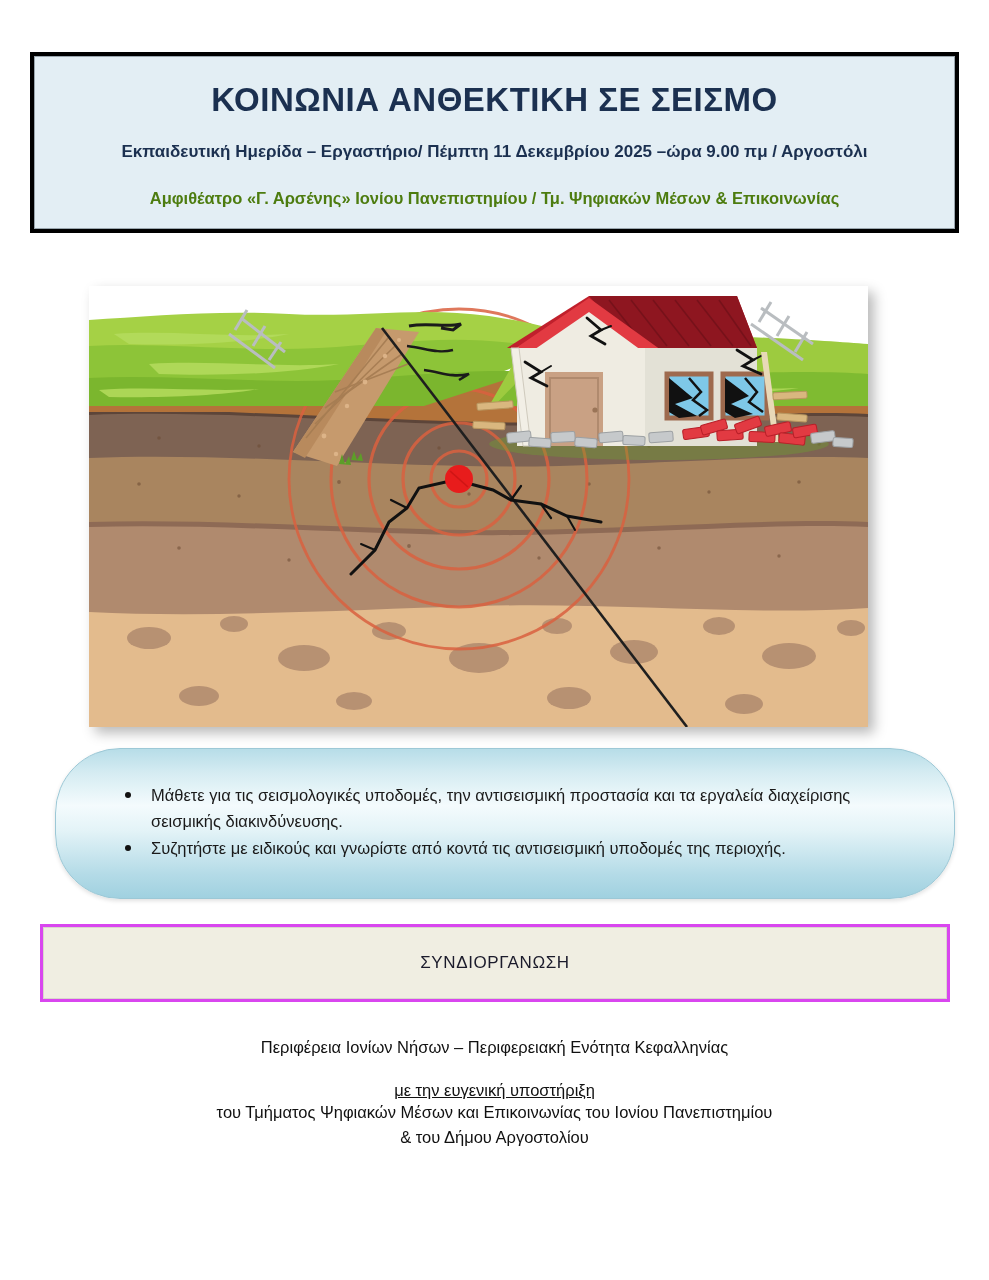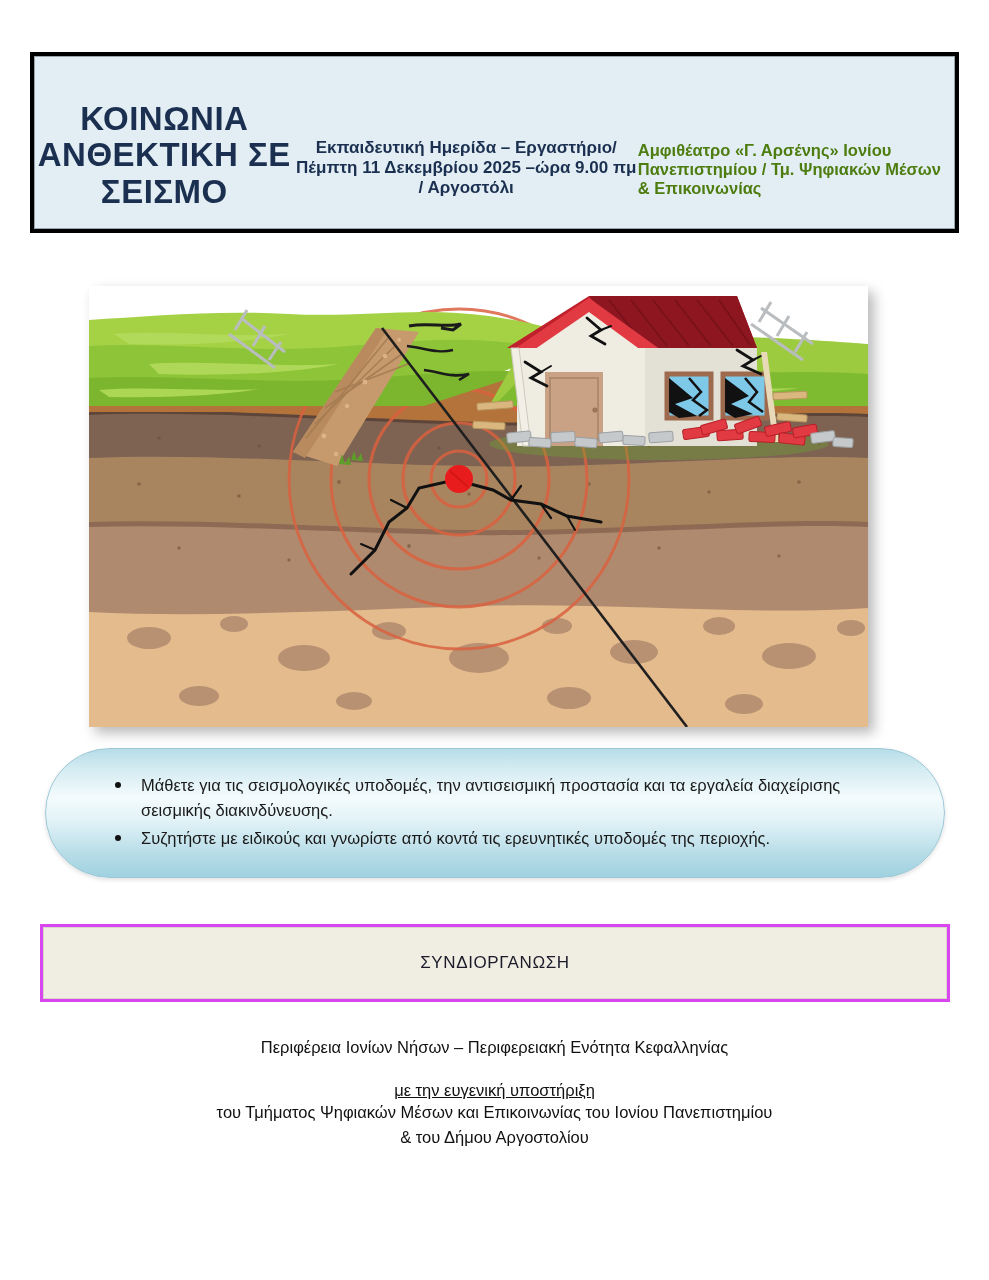--- a/index.html
+++ b/index.html
@@ -21,21 +21,21 @@
     position: absolute;
     left: 30px;
     top: 52px;
     width: 929px;
     height: 181px;
     box-sizing: border-box;
     background: #e3eef4;
     border: 4px solid #000000;
     box-shadow: inset 0 0 0 1px #9aa6ae;
     display: flex;
-    flex-direction: row;
+    flex-direction: column;
     align-items: center;
     justify-content: flex-start;
     padding-top: 26px;
   }
   .title-main {
     font-size: 33px;
     font-weight: bold;
     color: #1b3050;
     letter-spacing: 0.5px;
     line-height: 1.1;
@@ -64,24 +64,24 @@
     width: 779px;
     height: 441px;
     background: #ffffff;
     box-shadow: 6px 6px 12px rgba(0,0,0,0.28);
   }
   .illus-wrap svg { display: block; width: 100%; height: 100%; }
 
   
   .bullet-pill {
     position: absolute;
-    left: 45px;
+    left: 55px;
     top: 748px;
     width: 900px;
-    height: 130px;
+    height: 151px;
     box-sizing: border-box;
     border-radius: 65px;
     background: linear-gradient(to bottom,
                  #b7dde8 0%,
                  #d5ecf2 16%,
                  #f4fbfd 38%,
                  #e3f3f7 55%,
                  #b4dbe7 84%,
                  #a0d1e0 100%);
     border: 1px solid #9cc8d6;
@@ -423,21 +423,21 @@
 </div>
 
 <div class="bullet-pill">
   <ul class="bullet-list">
     <li>
       <span class="bullet-dot"></span>
       <span>Μάθετε για τις σεισμολογικές υποδομές, την αντισεισμική προστασία και τα εργαλεία διαχείρισης σεισμικής διακινδύνευσης.</span>
     </li>
     <li>
       <span class="bullet-dot"></span>
-      <span>Συζητήστε με ειδικούς και γνωρίστε από κοντά τις ερευνητικές υποδομές της περιοχής.</span>
+      <span>Συζητήστε με ειδικούς και γνωρίστε από κοντά τις αντισεισμική υποδομές της περιοχής.</span>
     </li>
   </ul>
 </div>
 
 <div class="org-box">
   <span class="org-box-label">ΣΥΝΔΙΟΡΓΑΝΩΣΗ</span>
 </div>
 
 <div class="footer">
   <div class="footer-line">Περιφέρεια Ιονίων Νήσων – Περιφερειακή Ενότητα Κεφαλληνίας</div>

